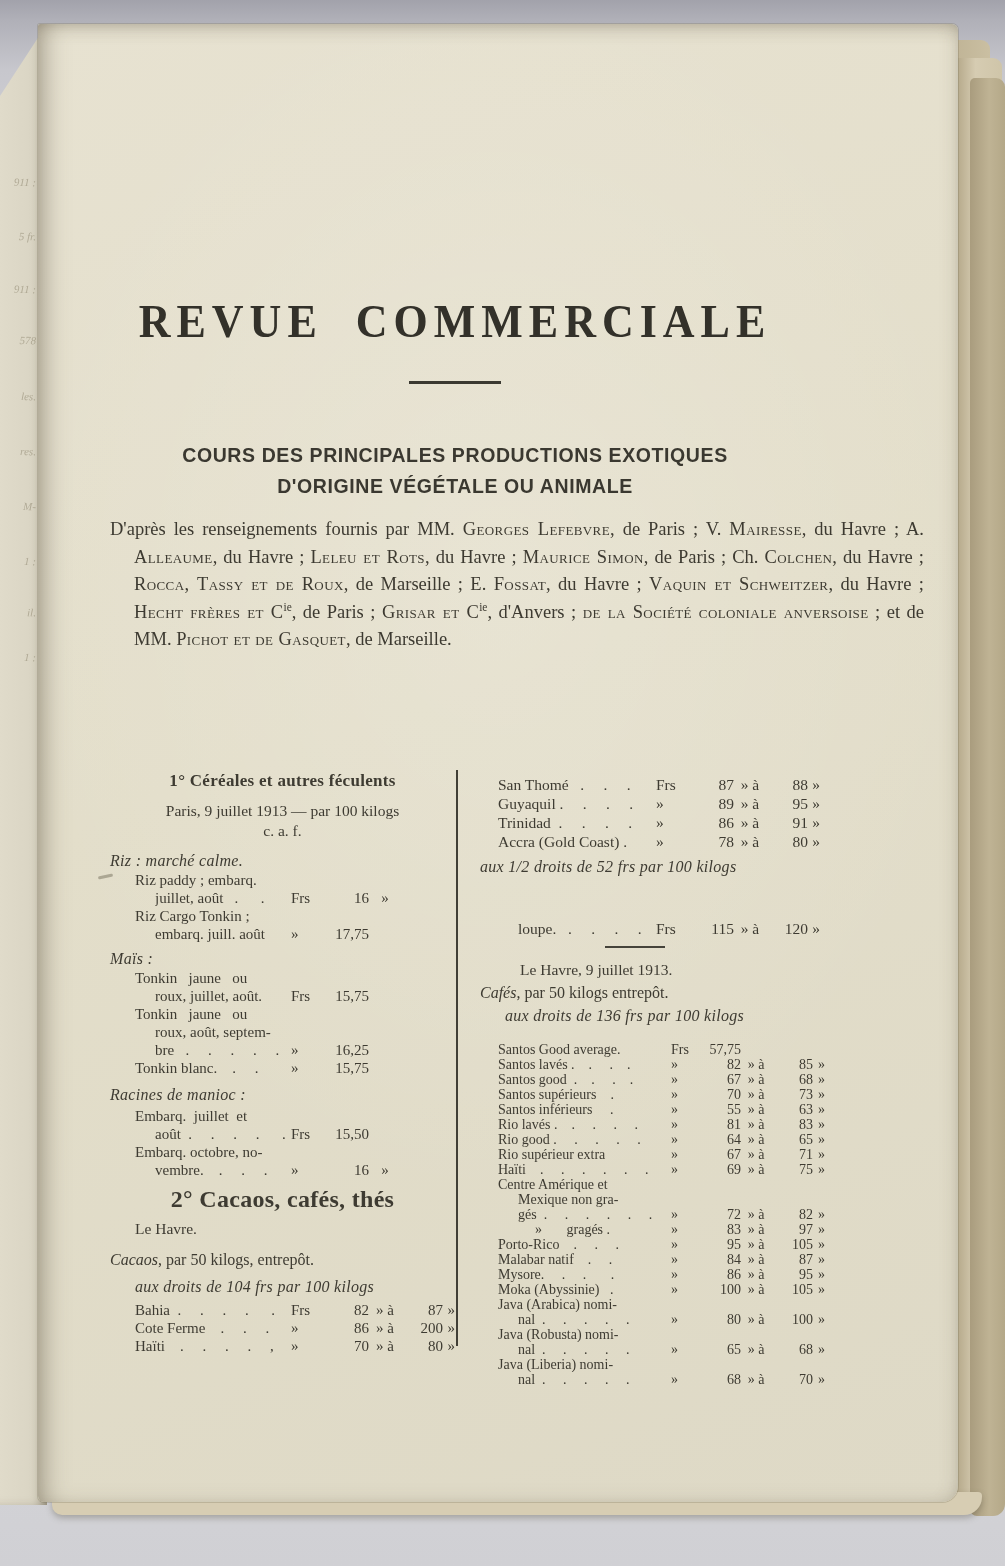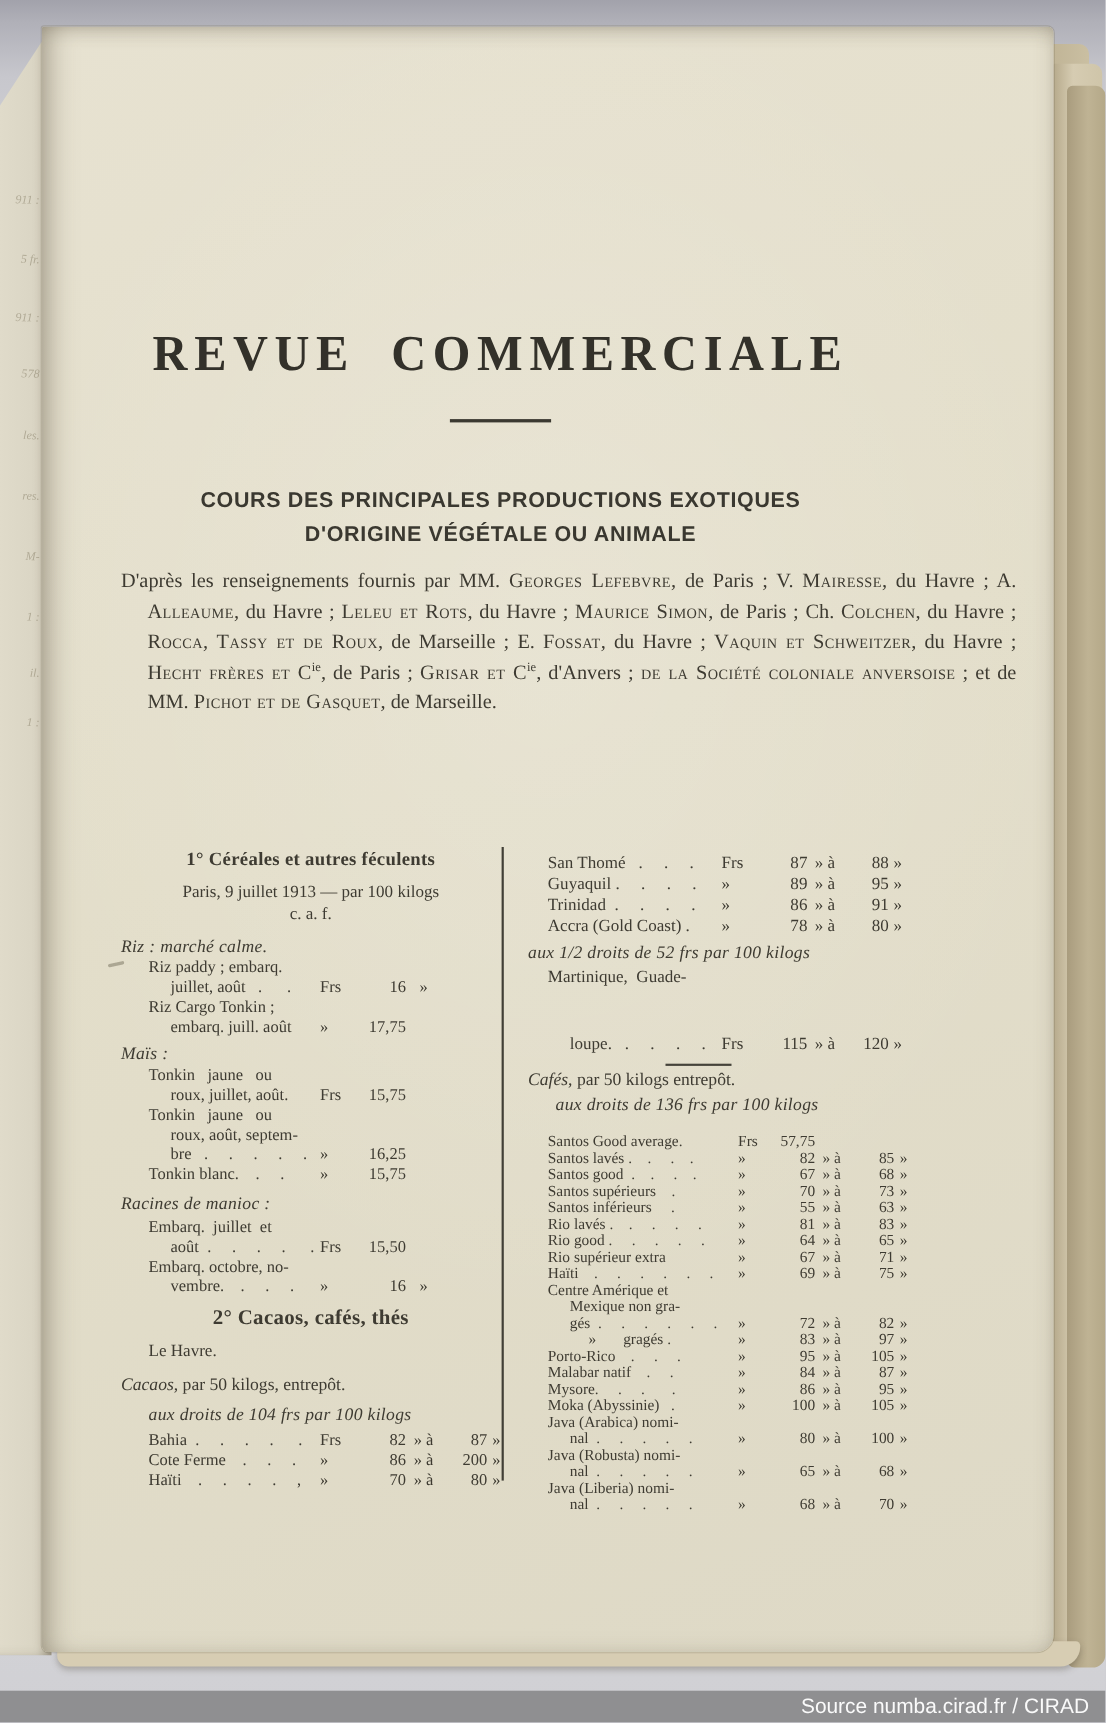--- a/index.html
+++ b/index.html
@@ -45,21 +45,21 @@
   .iti{font-style:italic;}
   .section{position:absolute;top:700px;left:72px;width:790px;margin:0;text-align:center;
     font-size:19px;font-weight:bold;letter-spacing:.8px;word-spacing:3px;color:#35332b;}
   .cols{position:absolute;top:744px;left:0;width:900px;height:640px;}
   .col{position:absolute;top:0;}
   .col-left{left:72px;width:345px;}
   .col-right{left:442px;width:365px;}
   .vrule{position:absolute;left:418px;top:2px;width:2px;height:576px;background:#413f36;}
   
   .hb{font-weight:bold;font-size:17px;text-align:center;letter-spacing:.3px;line-height:22px;}
-  .hb2{font-weight:bold;font-size:19px;text-align:center;letter-spacing:.3px;line-height:24px;}
+  .hb2{font-weight:bold;font-size:24px;text-align:center;letter-spacing:.3px;line-height:24px;}
   .cline{font-size:15.5px;text-align:center;line-height:20px;}
   .pline{font-size:15.5px;line-height:20px;}
   .itline{font-style:italic;font-size:16px;line-height:20px;letter-spacing:.3px;}
   .mixedline{font-size:16px;line-height:22px;}
   .hrule{height:2px;background:#45433a;}
   .rows{display:block;}
   .row{display:flex;align-items:baseline;}
   .row .t{flex:1 1 auto;white-space:pre;overflow:hidden;}
   .row .v,.row .v2{text-align:right;}
   .row .m{text-align:center;}
@@ -268,33 +268,31 @@
               <span class="t">Accra (Gold Coast) .</span>
               <span class="c">»</span>
               <span class="v">78</span>
               <span class="m">» à</span>
               <span class="v2">80</span>
               <span class="s">»</span>
             </div>
           </div>
           <div class="itline" style="margin-top: 6px;">aux 1/2 droits de 52 frs par 100 kilogs</div>
           <div class="rows rows-rt" style="margin-top: 2px;">
-            <div class="row ind1">
-              <span class="t">Martinique,  Guade-</span>
-            </div>
             <div class="row ind2">
               <span class="t">loupe.   .     .     .     .</span>
               <span class="c">Frs</span>
               <span class="v">115</span>
               <span class="m">» à</span>
               <span class="v2">120</span>
               <span class="s">»</span>
             </div>
           </div>
           <div class="hrule" style="width: 60px; margin-left: 125px; margin-top: 8px;"></div>
+          <div class="pline" style="padding-left: 40px; margin-top: 12px;">Le Havre, 9 juillet 1913.</div>
           <div class="mixedline" style="margin-top: 2px;"><span class="iti">Cafés</span><span>, par 50 kilogs entrepôt.</span></div>
           <div class="itline" style="padding-left: 25px; margin-top: 2px;">aux droits de 136 frs par 100 kilogs</div>
           <div class="rows rows-rs" style="margin-top: 16px;">
             <div class="row ind1">
               <span class="t">Santos Good average.</span>
               <span class="c">Frs</span>
               <span class="v">57,75</span>
               <span class="m"></span>
               <span class="v2"></span>
               <span class="s"></span>
@@ -449,16 +447,13 @@
               <span class="m">» à</span>
               <span class="v2">70</span>
               <span class="s">»</span>
             </div>
           </div>
         </div>
     </div>
     <div class="stray"></div>
   </div>
 
-  <div class="wm-bar">
-    <span>Source numba.cirad.fr / CIRAD</span>
-  </div>
 </div>
 
 </body></html>

